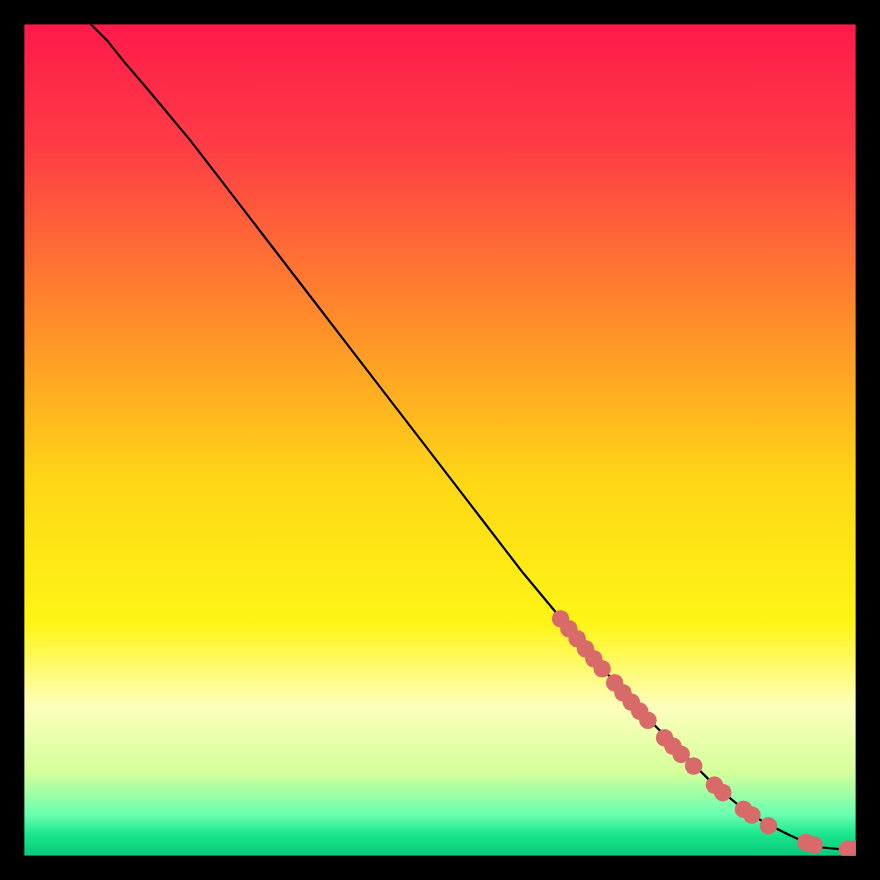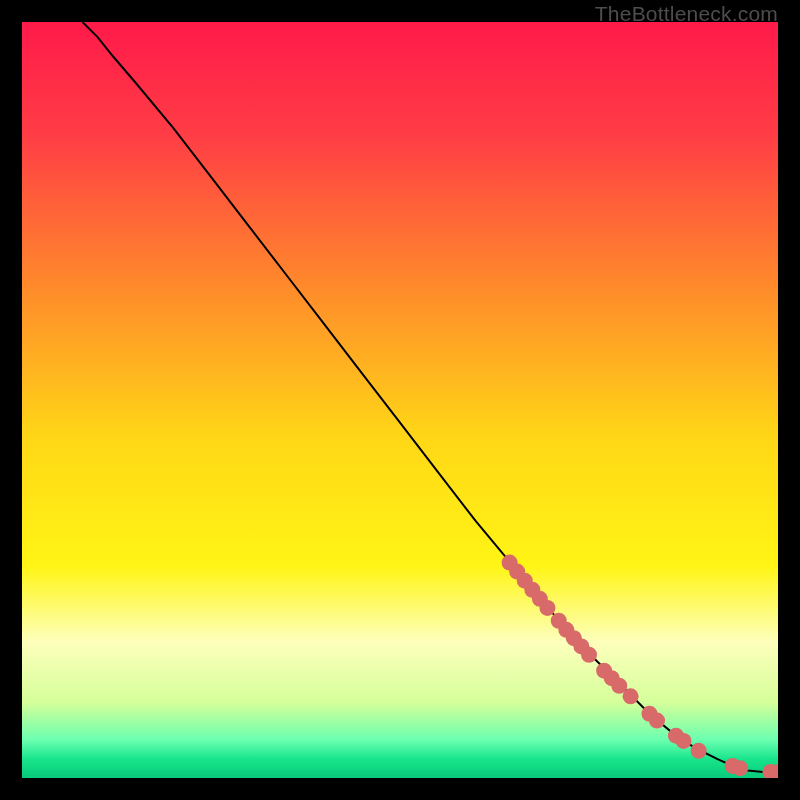--- a/index.html
+++ b/index.html
@@ -34,21 +34,20 @@
     font-size: 21px;
     font-weight: 500;
     letter-spacing: 0.2px;
   }
   svg { display: block; }
 </style>
 </head>
 <body>
 
 <div class="frame">
-  <div class="watermark">TheBottleneck.com</div>
   <div class="plot">
     <svg id="chart-svg" width="756" height="756" viewBox="0 0 756 756" preserveAspectRatio="none">
       <defs>
         <linearGradient id="bg-grad" x1="0" y1="0" x2="0" y2="1">
             <stop offset="0%" stop-color="#ff1a4a"></stop>
             <stop offset="15%" stop-color="#ff3d45"></stop>
             <stop offset="35%" stop-color="#ff8a2b"></stop>
             <stop offset="55.00000000000001%" stop-color="#ffd716"></stop>
             <stop offset="72%" stop-color="#fff515"></stop>
             <stop offset="82%" stop-color="#fdffbc"></stop>

